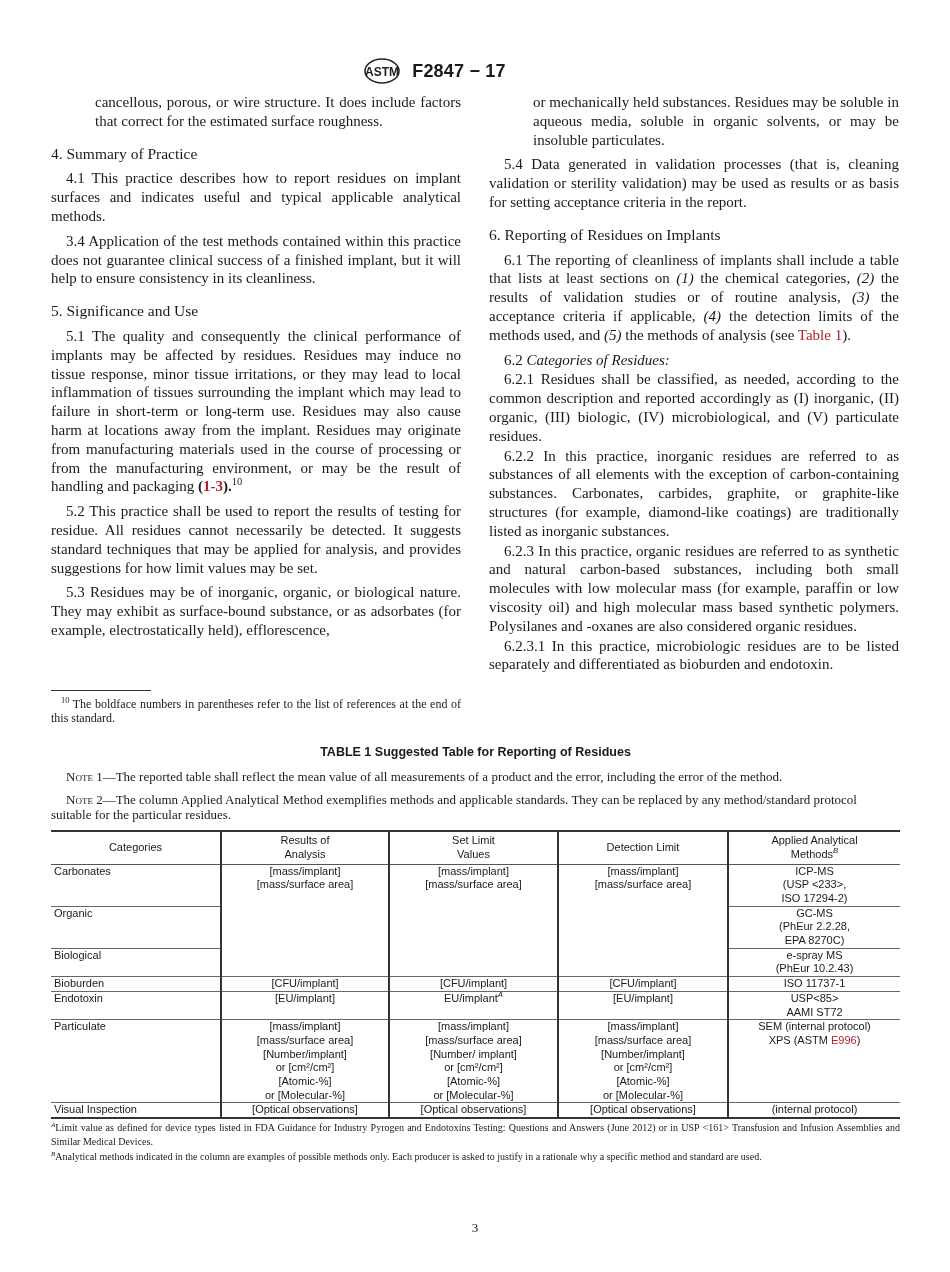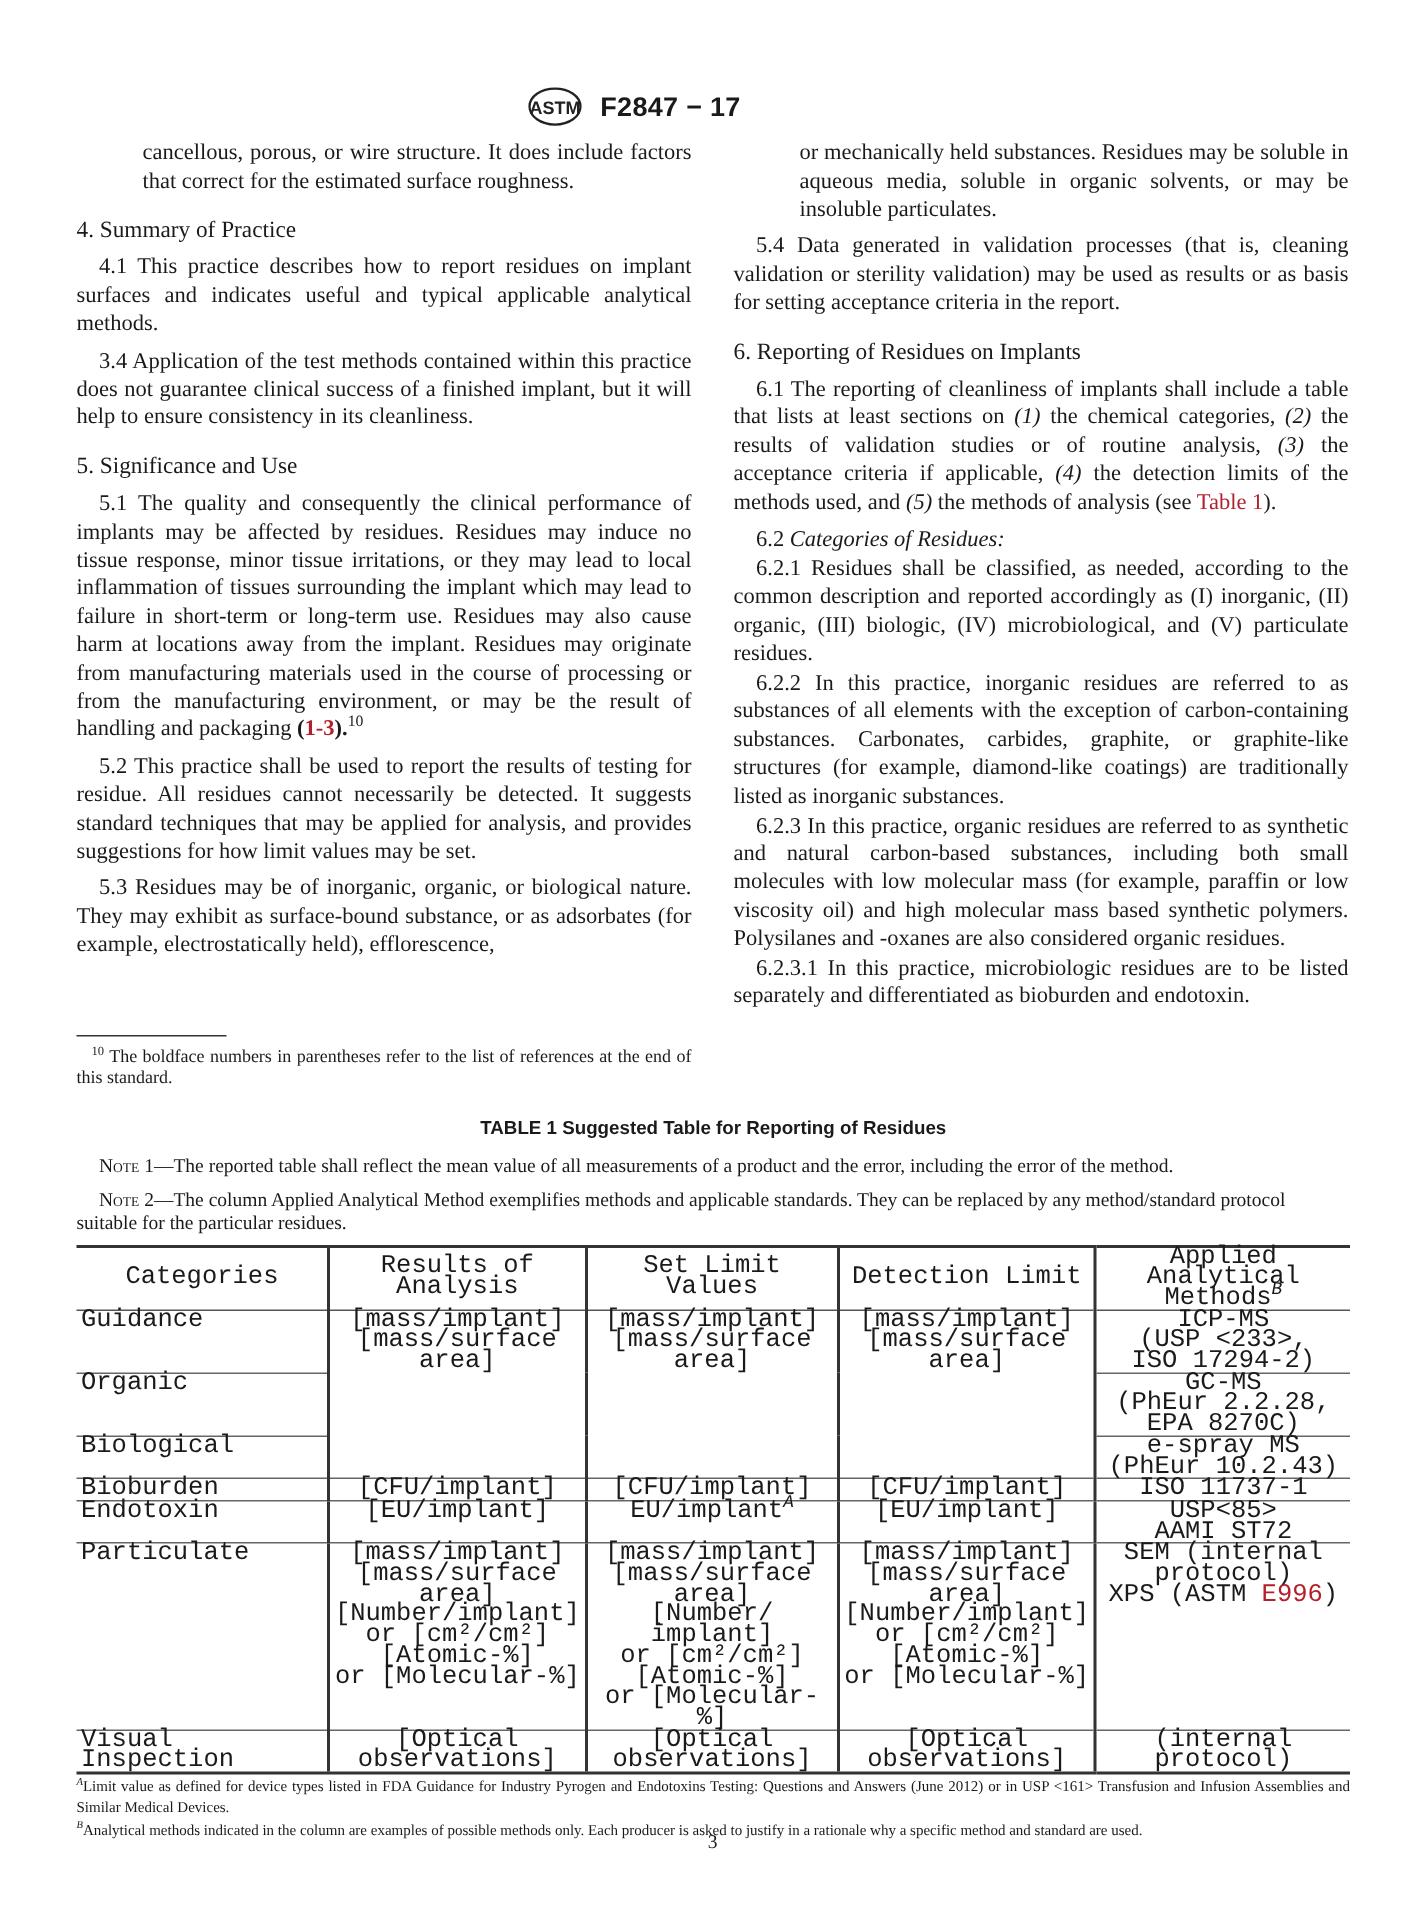--- a/index.html
+++ b/index.html
@@ -1,38 +1,38 @@
 <!DOCTYPE html>
 <html><head>
 <meta charset="utf-8">
 <style>
   html, body { margin:0; padding:0; background:#fff; }
   body { width:950px; height:1272px; position:relative; overflow:hidden; color:#1a1a1a;
          font-family:"Liberation Serif", serif; }
-  .header { position:absolute; top:56px; left:0; width:844px; text-align:center; }
+  .header { position:absolute; top:56px; left:12px; width:844px; text-align:center; }
   .header .logo { display:inline-block; vertical-align:middle; width:40px; height:30px; margin-right:6px; }
   .header .docid { display:inline-block; vertical-align:middle; font-family:"Liberation Sans", sans-serif;
          font-weight:bold; font-size:18px; letter-spacing:0.2px; }
   .col { position:absolute; top:93px; width:410px; font-size:15px; line-height:18.8px; text-align:justify; }
   .col.left { left:51px; }
   .col.right { left:489px; }
   .col p { margin:0 0 6px 0; text-indent:15px; }
   .col p.cont { text-indent:0;margin-left:44px; }
   .col h3 { margin:14px 0 6px 0; font-size:15.5px; font-weight:normal; }
   .col p.tight { margin-bottom:1px; }
   .ref { color:#b3202a; font-weight:bold; }
   .link { color:#b3202a; }
   .fnrule { width:100px; border-top:1px solid #333; margin-top:50px; margin-bottom:6px; }
   .footnote { font-size:12px; line-height:14.5px; text-indent:10px; text-align:justify; }
   sup { font-size:70%; line-height:0; }
   .tbl-area { position:absolute; top:745px; left:51px; width:849px; }
   .tbl-title { text-align:center; font-family:"Liberation Sans", sans-serif; font-weight:bold; font-size:12.5px; margin-bottom:10px; }
   .note { font-size:13px; line-height:15.5px; margin:0 0 7px 0; text-indent:15px; }
   .note .sc { font-variant:small-caps;margin-top:48px; }
-  table { width:849px; border-collapse:collapse; font-family:Liberation Mono, monospace; font-size:17px; line-height:13.7px; }
+  table { width:849px; border-collapse:collapse; font-family:Liberation Sans, sans-serif; font-size:11px; line-height:13.7px; }
   th, td { padding:0 3px; vertical-align:top; }
   thead th { font-weight:normal; text-align:center; vertical-align:middle; height:32px;
              border-top:2px solid #333; border-bottom:1.5px solid #555; }
   td.c { text-align:center; }
   td.l { text-align:left; }
   .vb { border-left:2px solid #333; }
   tr.rowline td { border-top:1px solid #666; }
   tbody tr:last-child td { border-bottom:2px solid #333; }
   .tfoot { font-family:Liberation Serif, serif; font-size:10px; line-height:14px; margin-top:2px; text-align:justify; }
   .tfoot p { margin:0 0 1px 0; }
@@ -94,21 +94,21 @@
       <tr>
         <th><span>Categories</span></th>
         <th class="vb"><span>Results of</span><br><span>Analysis</span></th>
         <th class="vb"><span>Set Limit</span><br><span>Values</span></th>
         <th class="vb"><span>Detection Limit</span></th>
         <th class="vb"><span>Applied Analytical</span><br><span>Methods</span><sup><i>B</i></sup></th>
       </tr>
     </thead>
     <tbody>
       <tr>
-        <td class="l">Guidance</td>
+        <td class="l">Carbonates</td>
         <td class="c vb" rowspan="3"><span>[mass/implant]</span><br><span>[mass/surface area]</span></td>
         <td class="c vb" rowspan="3"><span>[mass/implant]</span><br><span>[mass/surface area]</span></td>
         <td class="c vb" rowspan="3"><span>[mass/implant]</span><br><span>[mass/surface area]</span></td>
         <td class="c vb"><span>ICP-MS</span><br><span>(USP &lt;233&gt;,</span><br><span>ISO 17294-2)</span></td>
       </tr>
       <tr>
         <td class="l" style="border-top:1px solid #666;">Organic</td>
         <td class="c vb" style="border-top:1px solid #666;"><span>GC-MS</span><br><span>(PhEur 2.2.28,</span><br><span>EPA 8270C)</span></td>
       </tr>
       <tr>

